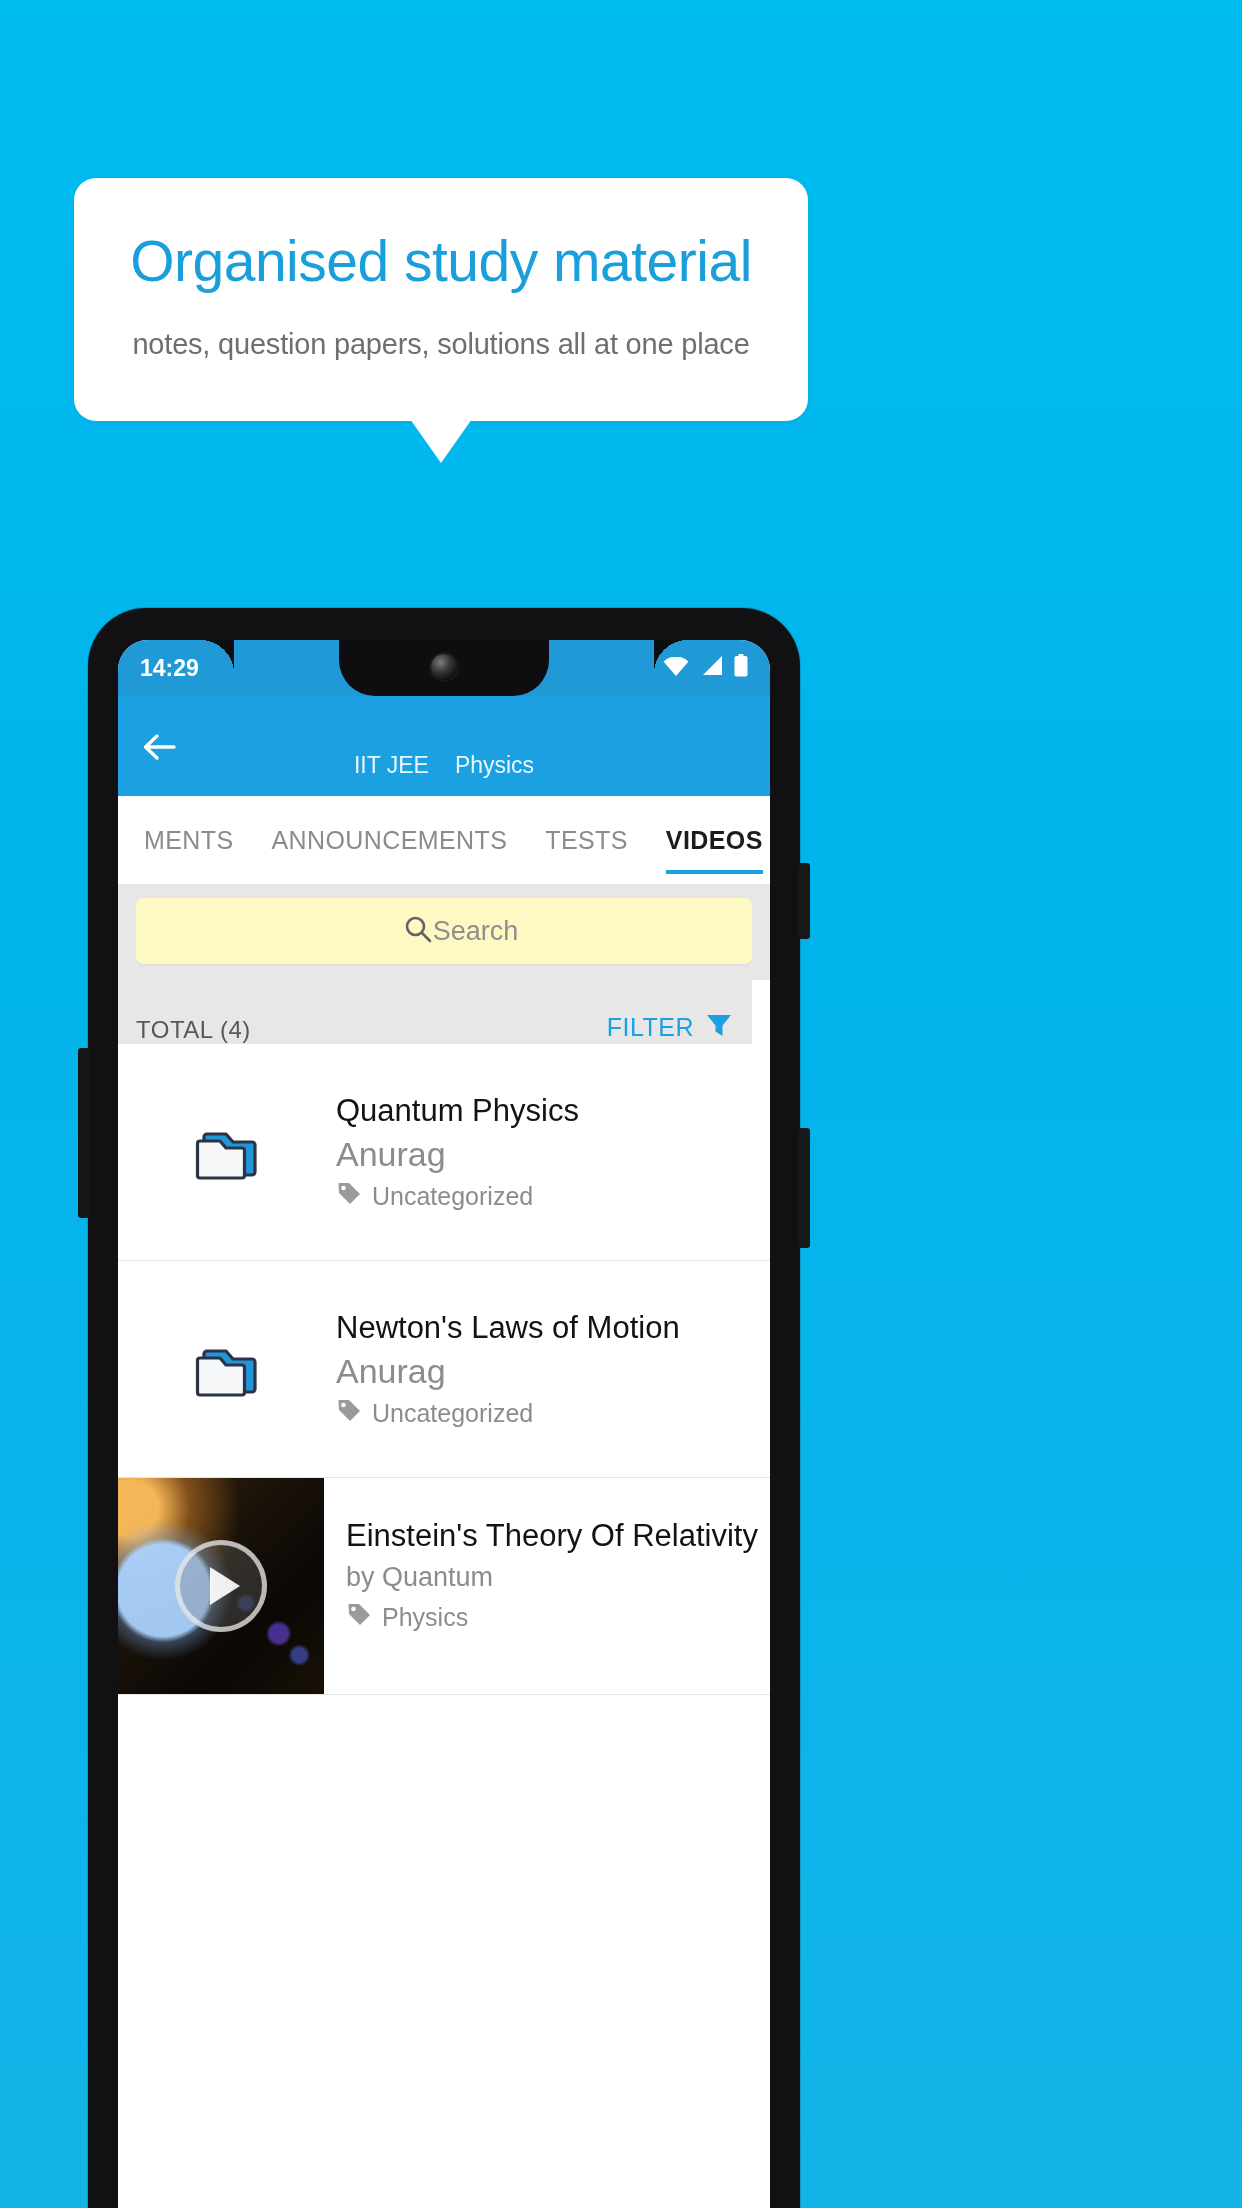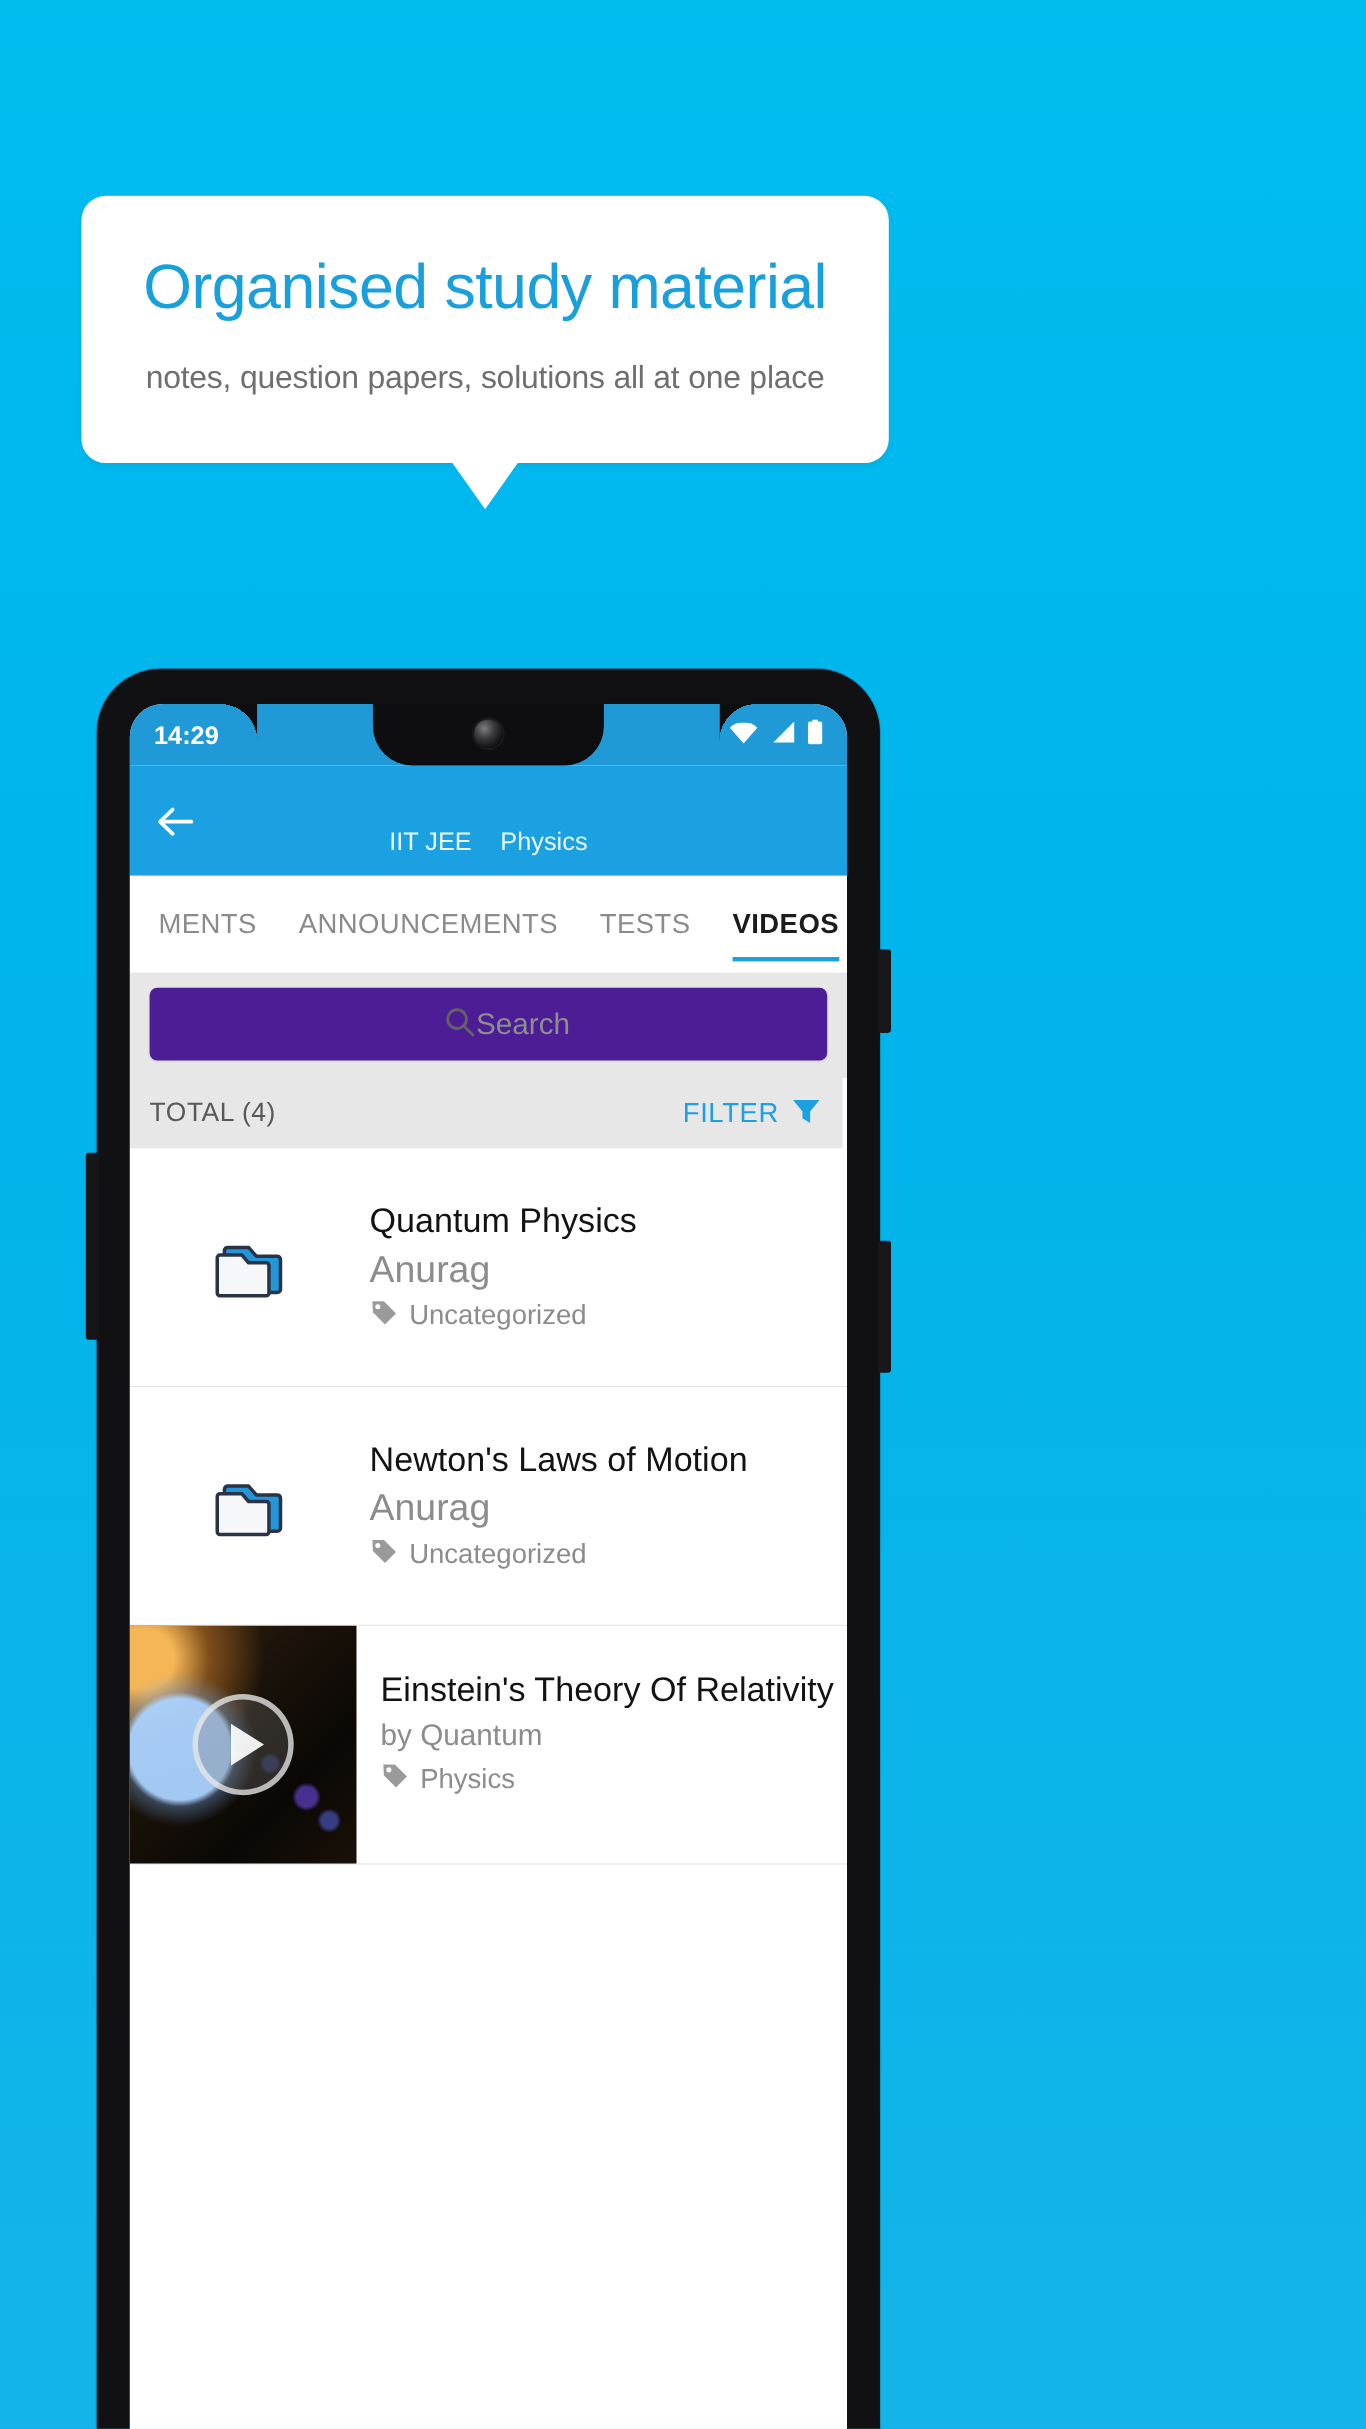--- a/index.html
+++ b/index.html
@@ -162,32 +162,32 @@
   .tab-pad{flex:0 0 auto;}
 
   
   .searchwrap{
     position:absolute;left:0;right:0;top:244px;height:96px;
     background:#e7e7e7;
     z-index:12;
   }
   .searchbox{
     position:absolute;left:18px;right:18px;top:14px;height:66px;
-    background:#4c1d95;border-radius:7px;
+    background:#fef9c3;border-radius:7px;
     display:flex;align-items:center;justify-content:center;
     box-shadow:0 1px 2px rgba(0,0,0,.07);
     padding-left:33px;
   }
   .search-ph{font-size:27px;color:#8e8e8e;}
 
   
   .totalbar{
-    position:absolute;left:0;right:4px;top:340px;height:64px;
+    position:absolute;left:0;right:18px;top:340px;height:64px;
     background:#e7e7e7;
-    display:flex;align-items:center;
+    display:flex;align-items:flex-end;
     padding:0 18px;box-sizing:border-box;
     z-index:12;
   }
   .total-label{font-size:24px;color:#585858;letter-spacing:.5px;}
   .filter-grp{margin-left:auto;display:flex;align-items:center;gap:10px;cursor:pointer;}
   .filter-label{font-size:25px;color:#1ba1e2;letter-spacing:.5px;}
 
   
   .list{
     position:absolute;left:0;right:0;top:404px;bottom:0;

